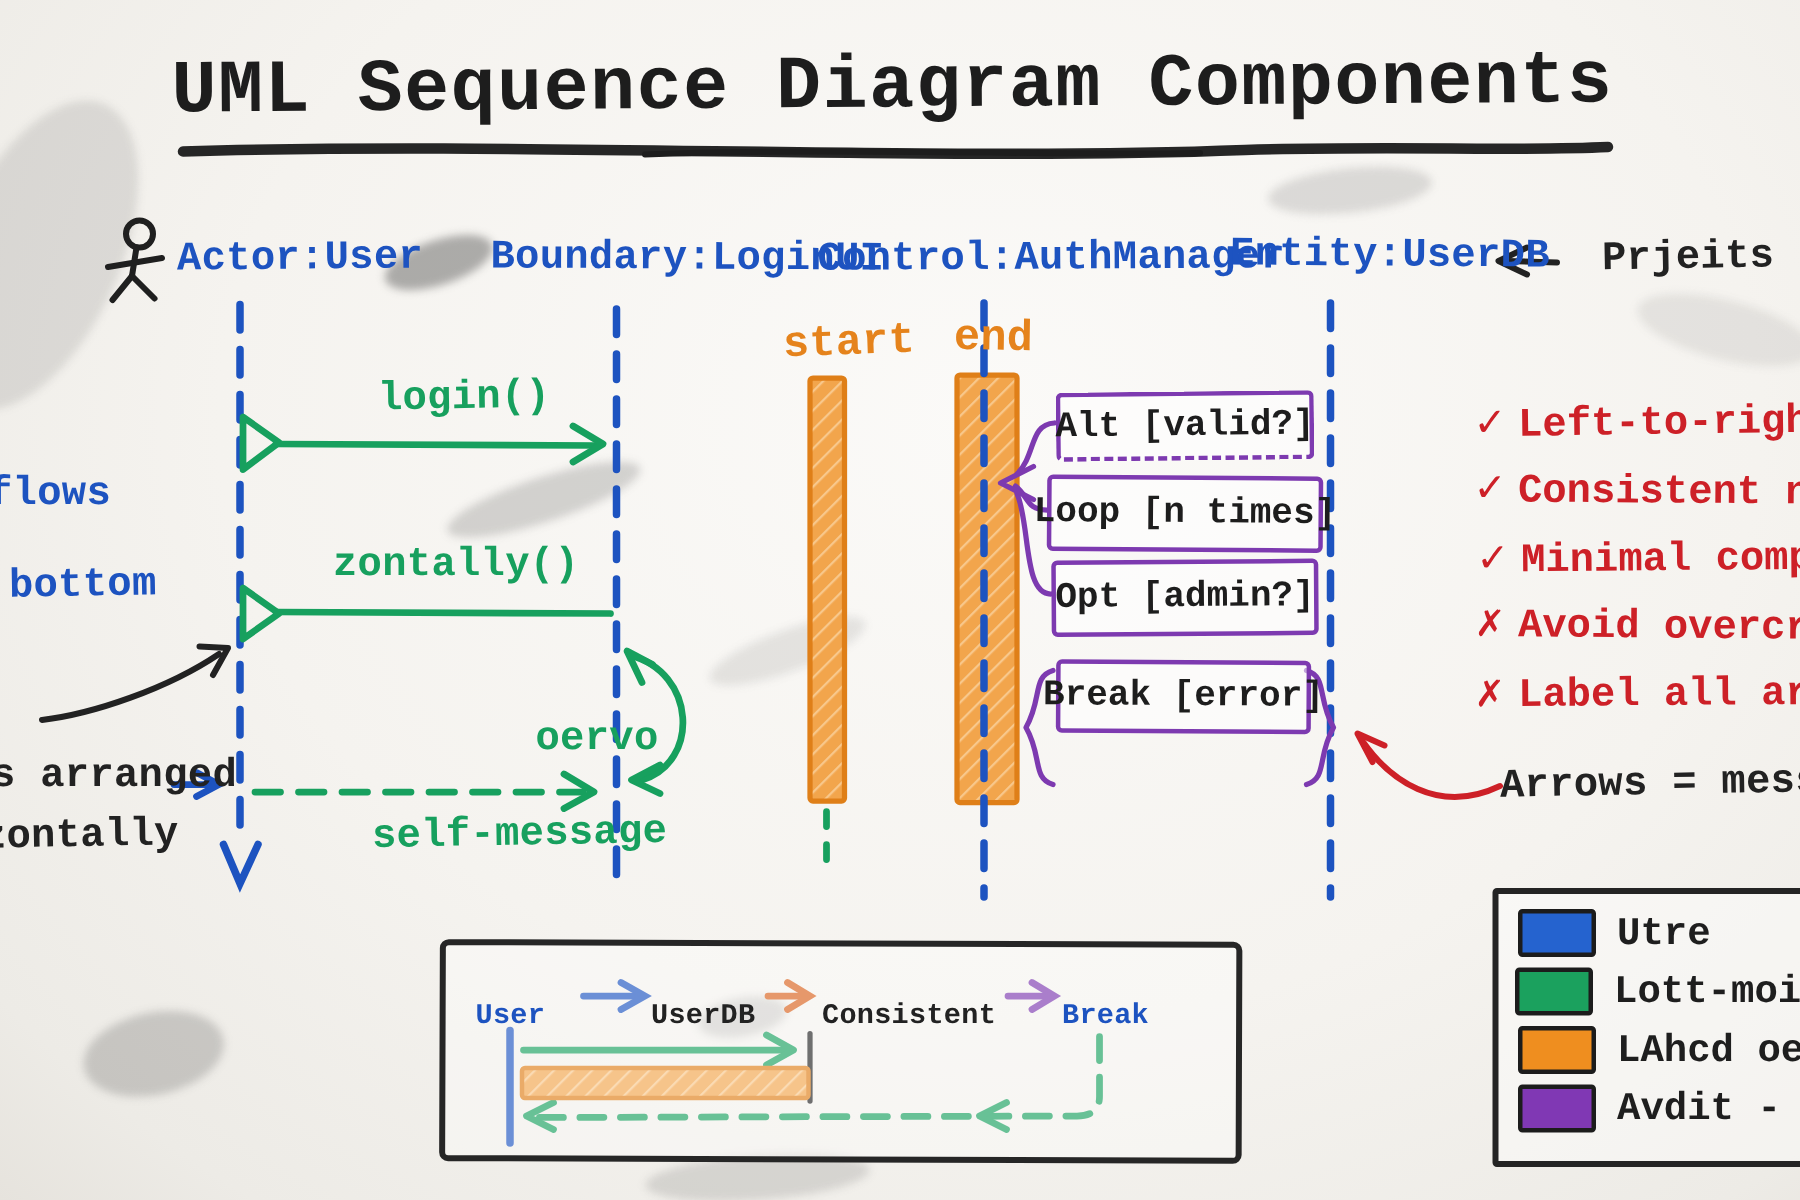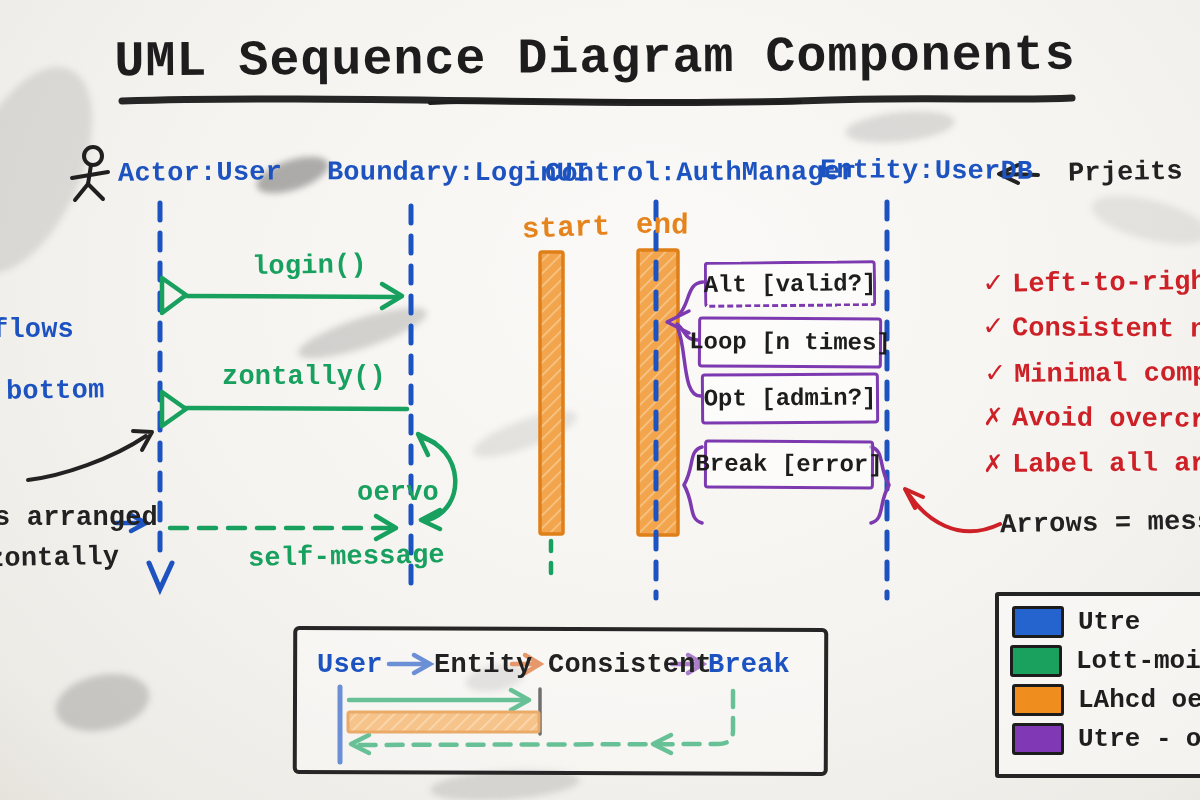--- a/index.html
+++ b/index.html
@@ -44,21 +44,21 @@
   .sw-blue{background:#2563cf;}
   .sw-green{background:#1ba15e;}
   .sw-orange{background:#ef8e1f;}
   .sw-purple{background:#8038b4;}
   .legend-label{font-size:26px;font-weight:700;color:#1e1e1e;white-space:nowrap;}
 
   .flow-frame{
     border:4px solid #262626;border-radius:6px;transform:rotate(0.2deg);
     background:rgba(255,255,255,0.35);
   }
-  .flow-word{font-size:27px;font-weight:700;white-space:nowrap;}
+  .flow-word{font-size:19px;font-weight:700;white-space:nowrap;margin-top:16px;}
 
   .smudge{position:absolute;border-radius:50%;filter:blur(3px);pointer-events:none;}
   svg{position:absolute;left:0;top:0;}
 </style>
 </head>
 <body>
 
 <div class="board">
 
   <div class="smudge" style="left:255px;top:160px;width:75px;height:30px;background:rgba(50,50,50,0.38);transform:rotate(-18deg);"></div>
@@ -222,36 +222,36 @@
 
   <div class="abs hand ink" style="left:1000px;top:508px;font-size:27px;transform:rotate(-1deg);">Arrows = messag</div>
 
   <div class="abs hand blue" style="left:-8px;top:315px;font-size:27px;">flows</div>
   <div class="abs hand blue" style="left:6px;top:376px;font-size:27px;transform:rotate(-1deg);">bottom</div>
   <div class="abs hand ink" style="left:-6px;top:503px;font-size:27px;">s arranged</div>
   <div class="abs hand ink" style="left:-12px;top:543px;font-size:27px;transform:rotate(-1deg);">zontally</div>
 
   <div class="abs flow-frame" style="left:293px;top:627px;width:527px;height:140px;"></div>
   <div class="abs hand blue flow-word" style="left:317px;top:650px;">User</div>
-  <div class="abs hand ink flow-word" style="left:434px;top:650px;">Entity</div>
+  <div class="abs hand ink flow-word" style="left:434px;top:650px;">UserDB</div>
   <div class="abs hand ink flow-word" style="left:548px;top:650px;">Consistent</div>
   <div class="abs hand blue flow-word" style="left:708px;top:650px;">Break</div>
 
   <div class="abs legend-frame" style="left:995px;top:592px;width:230px;height:178px;"></div>
   <div class="legend-row" style="left:1012px;top:606px;">
     <span class="swatch sw-blue"></span>
     <span class="legend-label">Utre</span>
   </div>
   <div class="legend-row" style="left:1010px;top:645px;">
     <span class="swatch sw-green"></span>
     <span class="legend-label">Lott-moin()</span>
   </div>
   <div class="legend-row" style="left:1012px;top:684px;">
     <span class="swatch sw-orange"></span>
     <span class="legend-label">LAhcd oercr</span>
   </div>
   <div class="legend-row" style="left:1012px;top:723px;">
     <span class="swatch sw-purple"></span>
-    <span class="legend-label">Utre -</span>
+    <span class="legend-label">Avdit -</span>
     <span class="legend-label red">oervo</span>
   </div>
 
 </div>
 
 </body></html>

